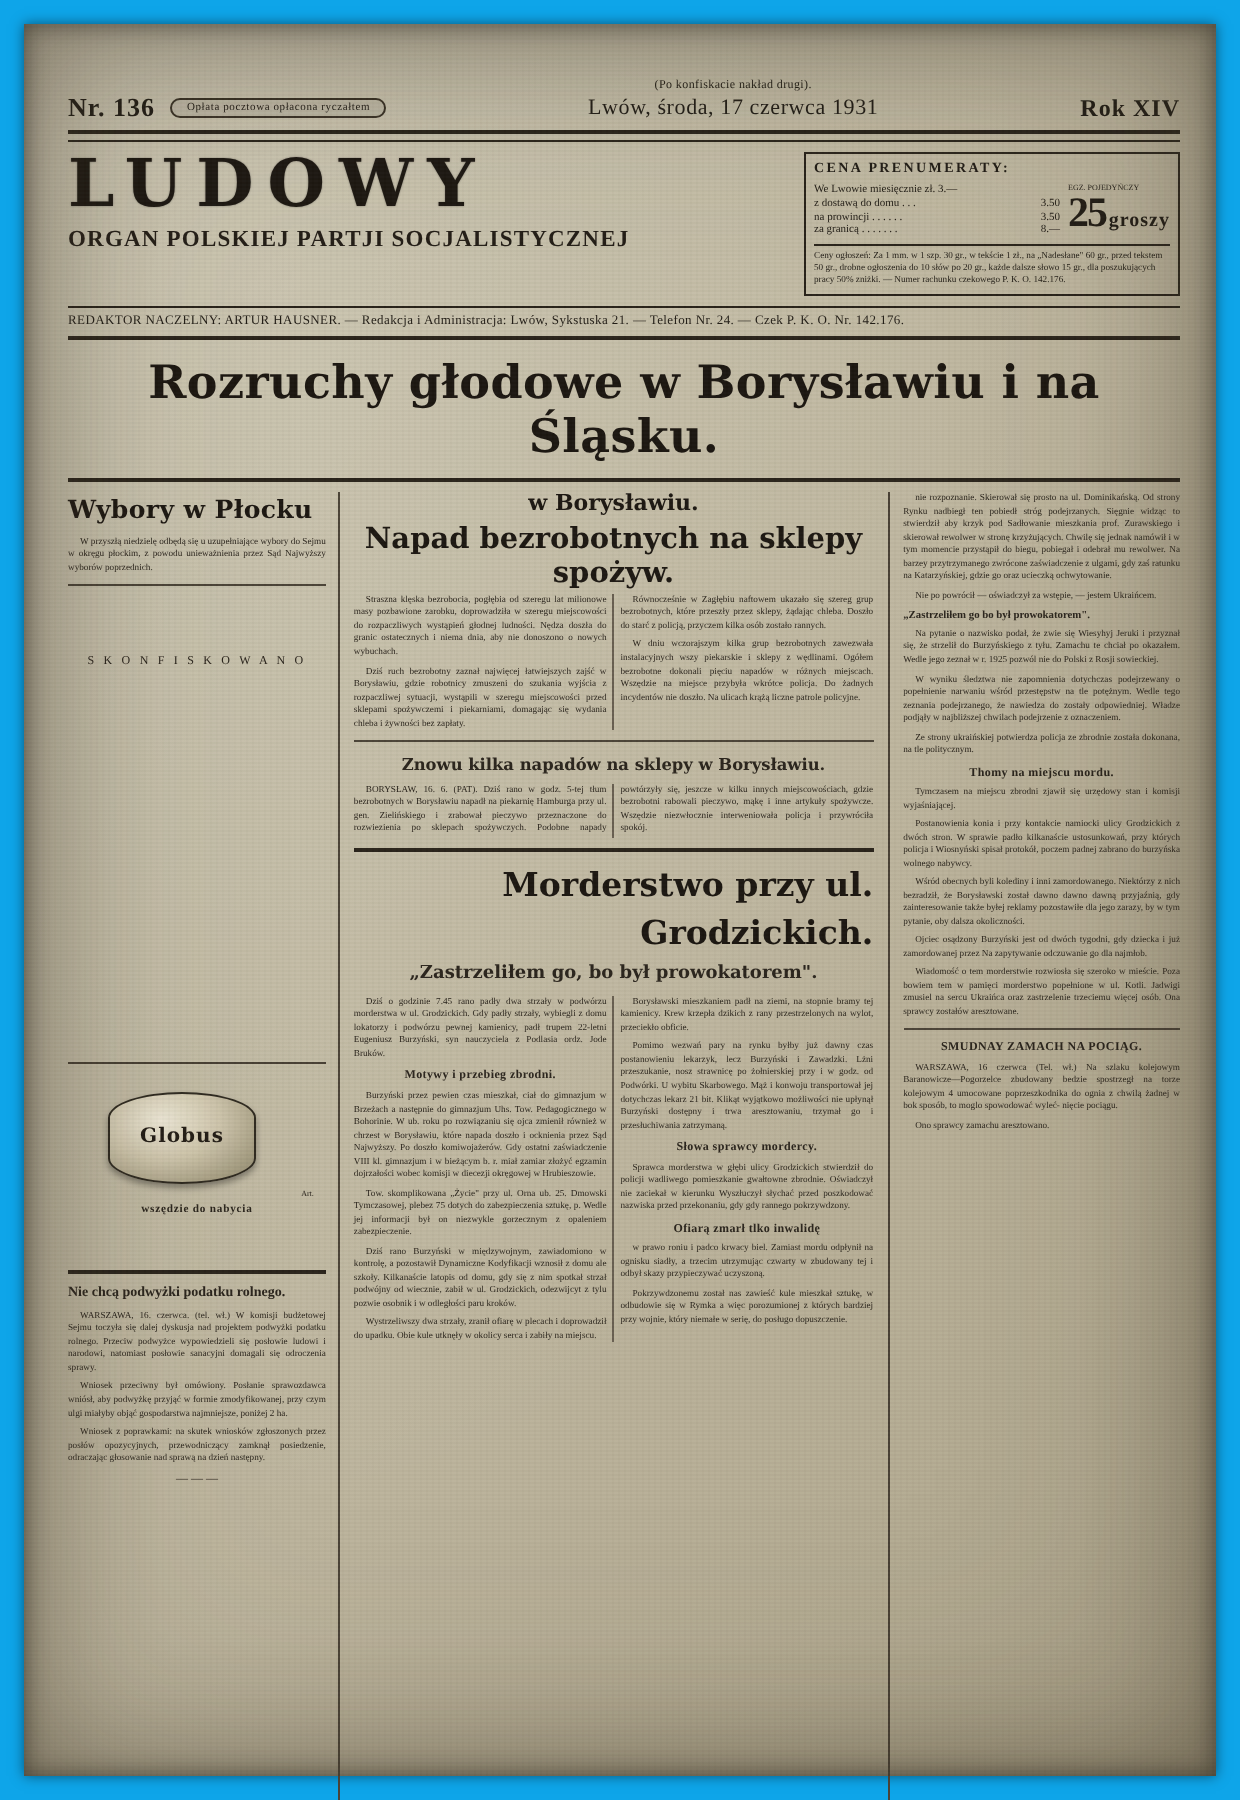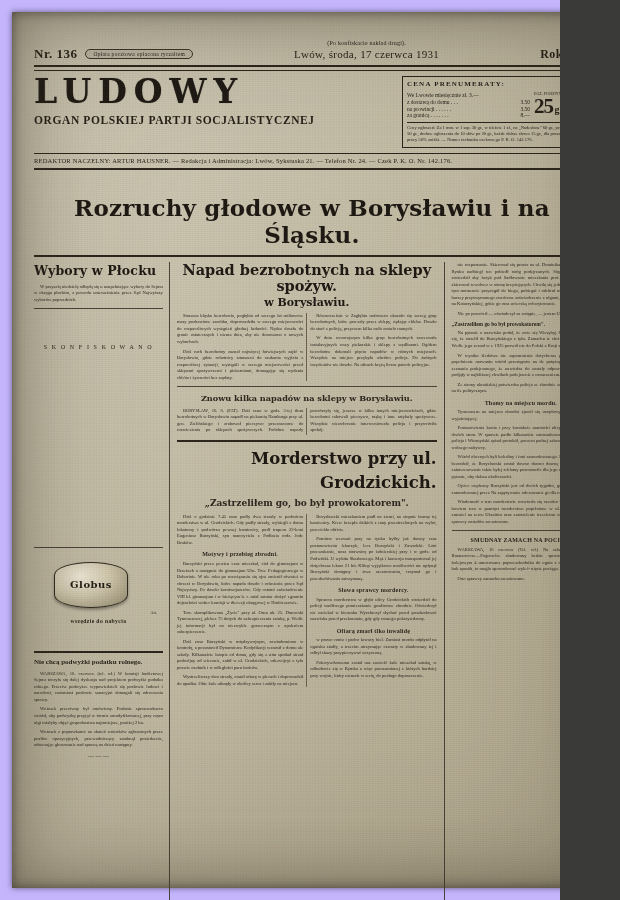--- a/index.html
+++ b/index.html
@@ -5,24 +5,24 @@
   html, body {
     margin: 0;
     padding: 0;
     background: #3a3a38;
   }
   body {
     font-family: "Liberation Serif", serif;
   }
   .page {
     position: relative;
-    width: 560px;
+    width: 620px;
     height: 900px;
     overflow: hidden;
-    background: #c4b5fd;
+    background: #0ea5e9;
   }
   
   .sheet {
     position: absolute;
     left: 12px;
     top: 12px;
     width: 596px;
     height: 876px;
     background:
       radial-gradient(ellipse at 20% 15%, rgba(255,255,255,0.10), rgba(0,0,0,0) 60%),
@@ -178,21 +178,21 @@
     padding-top: 2px;
     font-size: 4.6px;
     line-height: 1.3;
   }
 
   
   .headline-wrap {
     border-top: 2px solid #2a241b;
     border-bottom: 2px solid #2a241b;
     margin-top: 4px;
-    padding: 24px 0 7px;
+    padding: 8px 0 7px;
     text-align: center;
   }
   .headline {
     font-family: "DejaVu Serif", serif;
     font-weight: bold;
     font-size: 23px;
     letter-spacing: .2px;
     color: #1c1711;
   }
 
@@ -417,22 +417,22 @@
           <div class="rule-d"></div>
 
           <div class="h-tax">Nie chcą podwyżki podatku rolnego.</div>
           <p>WARSZAWA, 16. czerwca. (tel. wł.) W komisji budżetowej Sejmu toczyła się dalej dyskusja nad projektem podwyżki podatku rolnego. Przeciw podwyżce wypowiedzieli się posłowie ludowi i narodowi, natomiast posłowie sanacyjni domagali się odroczenia sprawy.</p>
           <p>Wniosek przeciwny był omówiony. Posłanie sprawozdawca wniósł, aby podwyżkę przyjąć w formie zmodyfikowanej, przy czym ulgi miałyby objąć gospodarstwa najmniejsze, poniżej 2 ha.</p>
           <p>Wniosek z poprawkami: na skutek wniosków zgłoszonych przez posłów opozycyjnych, przewodniczący zamknął posiedzenie, odraczając głosowanie nad sprawą na dzień następny.</p>
           <div class="dash">— — —</div>
         </div>
 
         <div class="col c2">
+          <div class="h-sec2" style="font-size:11px;margin-bottom:4px;">w Borysławiu.</div>
           <div class="h-sec2">Napad bezrobotnych na sklepy spożyw.</div>
-          <div class="h-sec2" style="font-size:11px;margin-bottom:4px;">w Borysławiu.</div>
 
           <div class="twocol">
             <p>Straszna klęska bezrobocia, pogłębia od szeregu lat milionowe masy pozbawione zarobku, doprowadziła w szeregu miejscowości do rozpaczliwych wystąpień głodnej ludności. Nędza doszła do granic ostatecznych i niema dnia, aby nie donoszono o nowych wybuchach.</p>
             <p>Dziś ruch bezrobotny zaznał najwięcej łatwiejszych zajść w Borysławiu, gdzie robotnicy zmuszeni do szukania wyjścia z rozpaczliwej sytuacji, wystąpili w szeregu miejscowości przed sklepami spożywczemi i piekarniami, domagając się wydania chleba i żywności bez zapłaty.</p>
             <p>Równocześnie w Zagłębiu naftowem ukazało się szereg grup bezrobotnych, które przeszły przez sklepy, żądając chleba. Doszło do starć z policją, przyczem kilka osób zostało rannych.</p>
             <p>W dniu wczorajszym kilka grup bezrobotnych zawezwała instalacyjnych wszy piekarskie i sklepy z wędlinami. Ogółem bezrobotne dokonali pięciu napadów w różnych miejscach. Wszędzie na miejsce przybyła wkrótce policja. Do żadnych incydentów nie doszło. Na ulicach krążą liczne patrole policyjne.</p>
           </div>
 
           <div class="rule"></div>
           <div class="h-sub">Znowu kilka napadów na sklepy w Borysławiu.</div>

